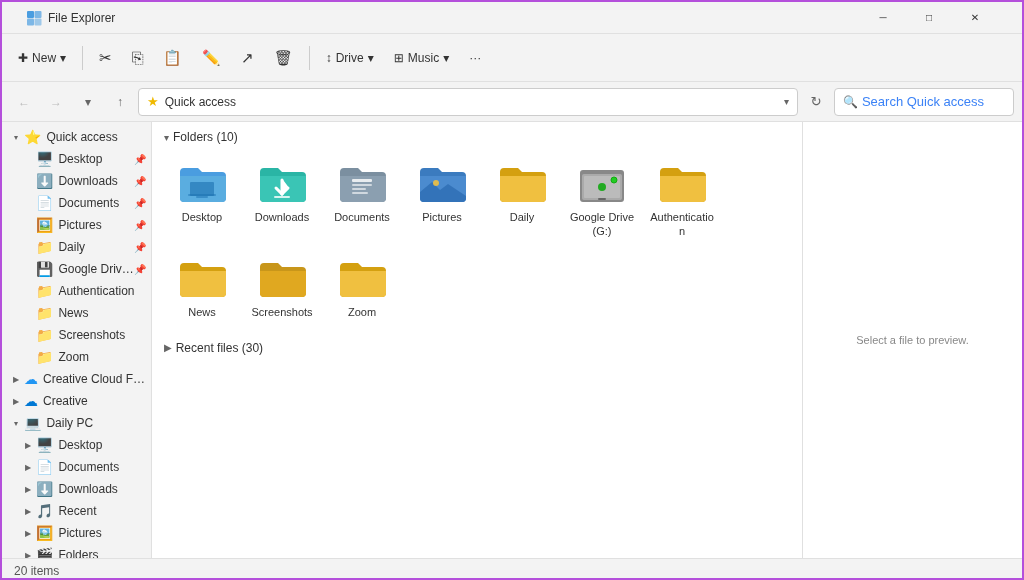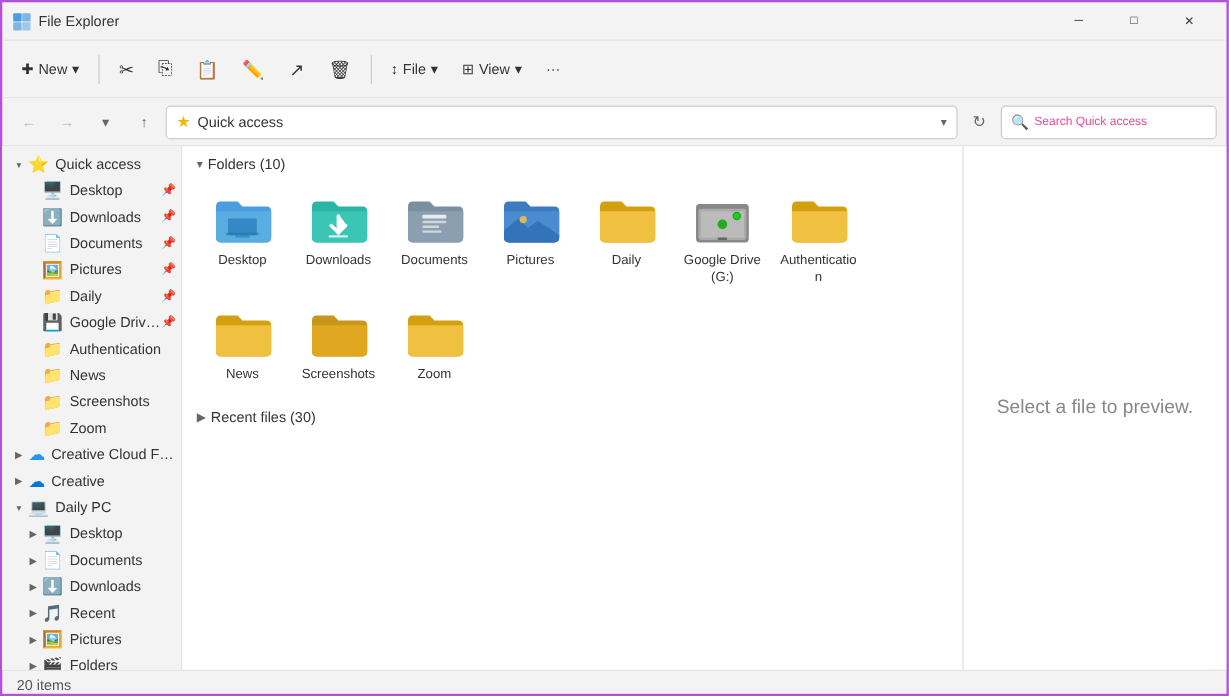--- a/index.html
+++ b/index.html
@@ -12,21 +12,21 @@
       overflow: hidden;
       border: 2px solid #b44fdb;
     }
 
     
     .title-bar {
       background: #f3f3f3;
       height: 32px;
       display: flex;
       align-items: center;
-      padding: 0 8px;
+      padding: 0 24px;
       border-bottom: 1px solid #e0e0e0;
     }
     .title-bar-icon {
       width: 16px; height: 16px; margin-right: 6px;
     }
     .title-bar-title {
       font-size: 12px;
       color: #333;
       flex: 1;
     }
@@ -89,21 +89,21 @@
     .address-star { color: #f0b900; font-size: 13px; }
     .address-text { font-size: 12px; color: #333; flex: 1; }
     .address-down { color: #666; font-size: 10px; }
     .address-refresh { width: 28px; height: 28px; display:flex; align-items:center; justify-content:center; border-radius:4px; cursor:pointer; border:none; background:transparent; color:#666; }
     .search-box {
       width: 180px; height: 28px;
       background: white; border: 1px solid #ccc; border-radius: 4px;
       display: flex; align-items: center; padding: 0 8px; gap: 4px;
     }
     .search-icon { color: #888; font-size: 12px; }
-    .search-text { font-size: 10px; color: #ec4899; }
+    .search-text { font-size: 13px; color: #3b82f6; }
 
     
     .main-layout {
       display: flex;
       height: calc(580px - 32px - 48px - 40px - 24px);
     }
 
     
     .sidebar {
       width: 150px;
@@ -170,21 +170,21 @@
     
     .folder-svg { width: 52px; height: 46px; }
 
     
     .preview-panel {
       width: 220px; min-width: 220px;
       border-left: 1px solid #e0e0e0;
       background: white;
       display: flex; align-items: center; justify-content: center;
     }
-    .preview-text { font-size: 16px; color: #888; }
+    .preview-text { font-size: 11px; color: #888; }
 
     
     .status-bar {
       height: 24px;
       background: #f3f3f3;
       border-top: 1px solid #e0e0e0;
       display: flex; align-items: center;
       padding: 0 12px;
       font-size: 12px; color: #555;
     }
@@ -228,26 +228,26 @@
   </button>
   <button class="toolbar-btn">
     <span style="font-size:15px;">↗</span>
   </button>
   <button class="toolbar-btn">
     <span style="font-size:15px;">🗑</span>
   </button>
   <div class="toolbar-sep"></div>
   <button class="toolbar-btn">
     <span>↕</span>
-    <span>File</span>
+    <span>Drive</span>
     <span>▾</span>
   </button>
   <button class="toolbar-btn">
     <span>⊞</span>
-    <span>View</span>
+    <span>Music</span>
     <span>▾</span>
   </button>
   <button class="toolbar-btn">
     <span>···</span>
   </button>
 </div>
 
 <div class="address-bar">
   <button class="nav-btn disabled">←</button>
   <button class="nav-btn disabled">→</button>

